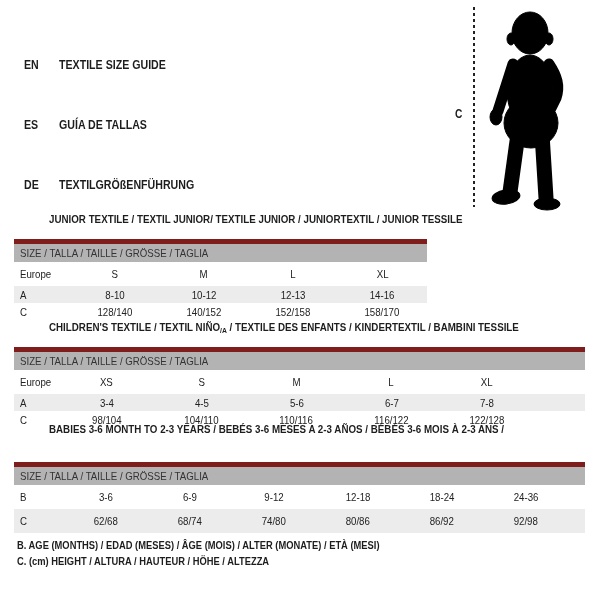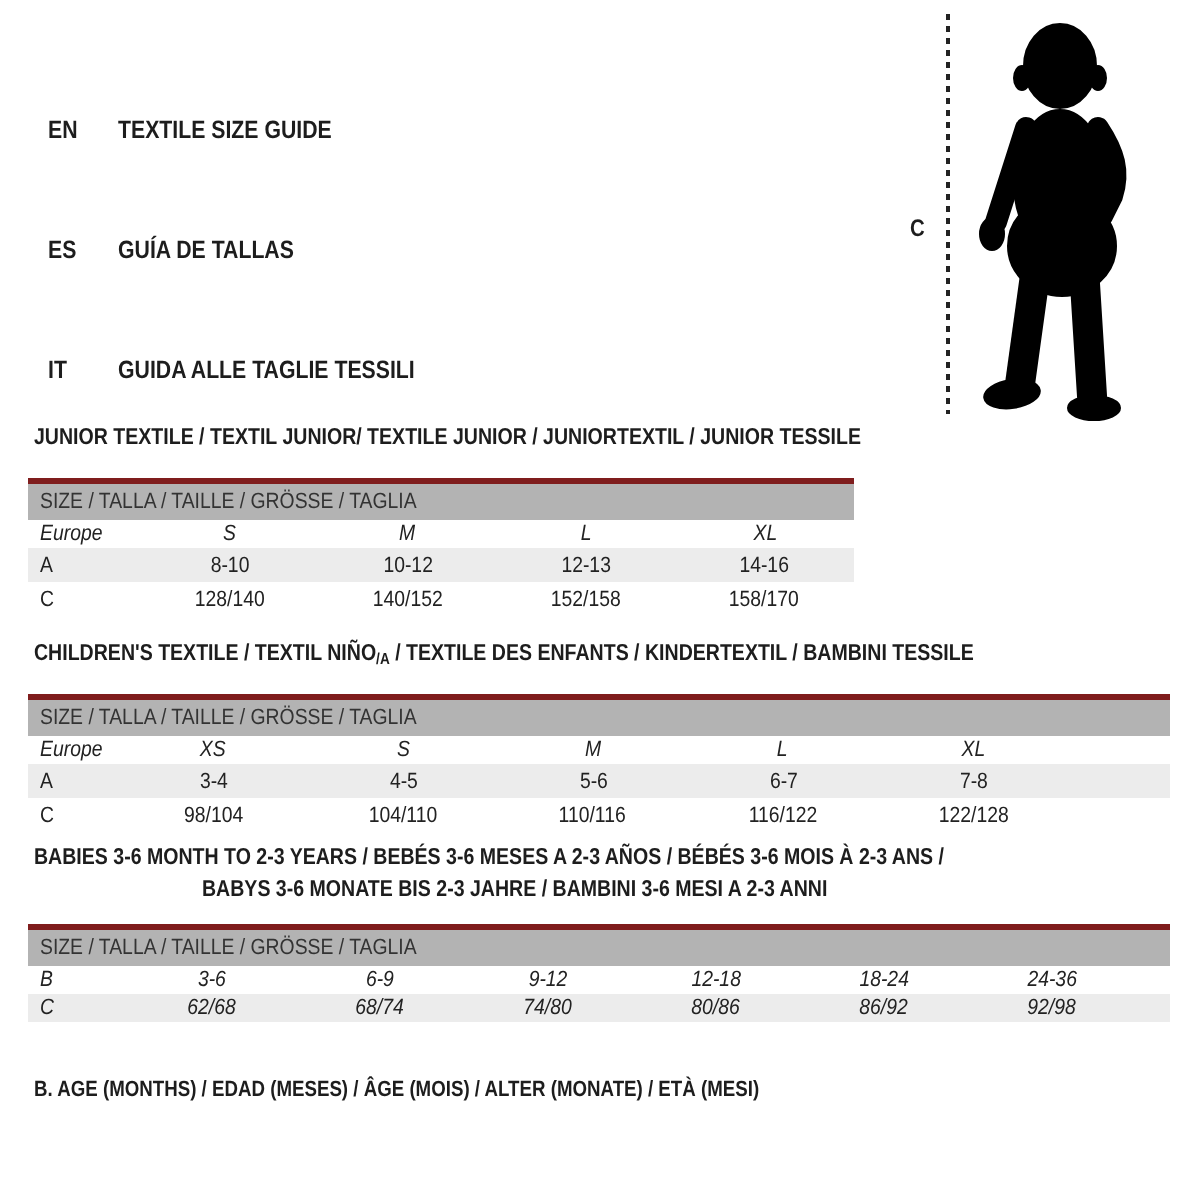--- a/index.html
+++ b/index.html
@@ -18,54 +18,58 @@
   .lang-row { display:flex;margin-top:41px; }
   .lang-code { width:35px; flex:0 0 35px; }
 
   
   .dashline { position:absolute; left:473px; top:7px; width:2px; height:200px;
     background:repeating-linear-gradient(to bottom,#222222 0 3px, transparent 3px 6px); }
   .fig-label { position:absolute; left:455px; top:107px; font-weight:bold; font-size:12px; }
   #baby-svg { position:absolute; left:482px; top:6px; }
 
   
-  .sec-title { position:absolute; font-weight:bold; font-size:11.5px; line-height:16px; }
+  .sec-title { position:absolute; font-weight:bold; font-size:11.5px; line-height:16px;margin-left:32px; }
   #title-junior  { left:17px; top:211px; }
   #title-children{ left:17px; top:319px; }
   #title-babies  { left:17px; top:421px;text-align:center; }
   .subv { font-size:8px; vertical-align:-2px; }
 
   
   table.size-table { position:absolute; border-collapse:collapse; table-layout:fixed; font-size:11px; color:#222; }
   #table-junior  { left:14px; top:239px; width:413px; }
   #table-children{ left:14px; top:347px; width:571px; }
   #table-babies  { left:14px; top:462px; width:571px; }
   .size-table td { height:17px; padding:0; text-align:center; vertical-align:middle; }
   .size-table td.lbl { text-align:left; padding-left:6px; }
   .size-table tr.hdr td { background:#b3b3b3; height:18px; text-align:left; padding-left:6px;
-    border-top:3px solid #7f1d1d; color:#333333; }
-  .size-table tr.h18 td { height:14px;font-style:italic; }
+    border-top:5px solid #7f1d1d; color:#333333; }
+  .size-table tr.h18 td { height:24px; }
   .size-table tr.shaded td { background:#ececec; }
 
   
   .legend { position:absolute; left:17px; top:538px; font-weight:bold; font-size:11px; line-height:15.5px; }
 </style>
 </head>
 <body>
 
 <div id="canvas">
 
   <div class="lang">
     <div class="lang-row">
       <span class="lang-code"><span class="cx">EN</span></span>
       <span class="cx">TEXTILE SIZE GUIDE</span>
     </div>
     <div class="lang-row">
       <span class="lang-code"><span class="cx">ES</span></span>
       <span class="cx">GUÍA DE TALLAS</span>
+    </div>
+    <div class="lang-row">
+      <span class="lang-code"><span class="cx">DE</span></span>
+      <span class="cx">TEXTILGRÖßENFÜHRUNG</span>
     </div>
     <div class="lang-row">
       <span class="lang-code"><span class="cx">IT</span></span>
       <span class="cx">GUIDA ALLE TAGLIE TESSILI</span>
     </div>
   </div>
 
   <div class="dashline"></div>
   <div class="fig-label"><span class="cx">C</span></div>
   <svg id="baby-svg" width="102" height="207" viewBox="0 0 102 207" fill="#000" stroke="#000">
@@ -164,21 +168,20 @@
       <td><span class="cc">110/116</span></td>
       <td><span class="cc">116/122</span></td>
       <td><span class="cc">122/128</span></td>
       <td></td>
     </tr>
   </tbody>
     </table>
 
   <div class="sec-title" id="title-babies">
     <div><span class="cx">BABIES 3-6 MONTH TO 2-3 YEARS / BEBÉS 3-6 MESES A 2-3 AÑOS / BÉBÉS 3-6 MOIS À 2-3 ANS /</span></div>
-    <div><span class="cx">BABYS 3-6 MONATE BIS 2-3 JAHRE / BAMBINI 3-6 MESI A 2-3 ANNI</span></div>
   </div>
   <table class="size-table" id="table-babies">
     <colgroup>
         <col style="width:50px">
         <col style="width:84px">
         <col style="width:84px">
         <col style="width:84px">
         <col style="width:84px">
         <col style="width:84px">
         <col style="width:84px">
@@ -206,15 +209,16 @@
       <td><span class="cc">80/86</span></td>
       <td><span class="cc">86/92</span></td>
       <td><span class="cc">92/98</span></td>
       <td></td>
     </tr>
   </tbody>
     </table>
 
   <div class="legend">
     <div><span class="cx">B. AGE (MONTHS) / EDAD (MESES) / ÂGE (MOIS) / ALTER (MONATE) / ETÀ (MESI)</span></div>
+    <div><span class="cx">C. (cm) HEIGHT / ALTURA / HAUTEUR / HÖHE / ALTEZZA</span></div>
   </div>
 
 </div>
 
 </body></html>

